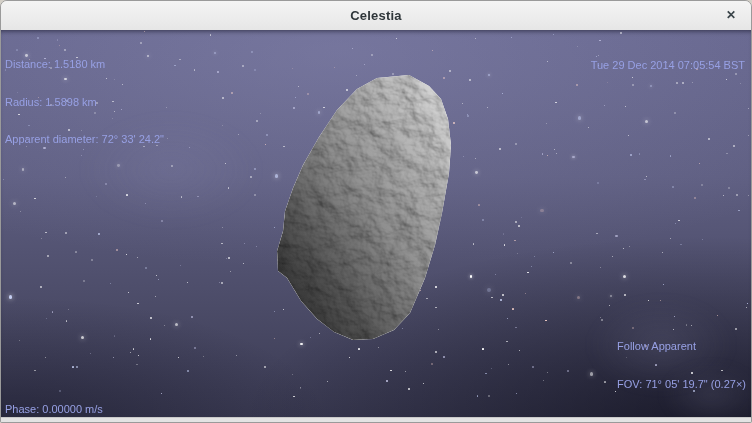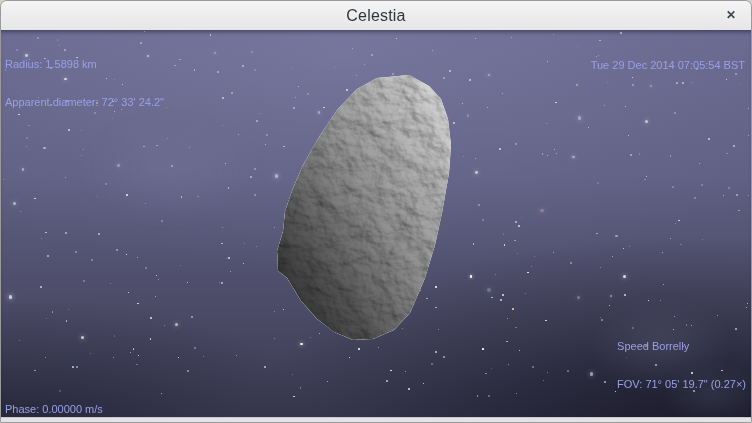--- a/index.html
+++ b/index.html
@@ -15,21 +15,21 @@
   }
 
   
   .titlebar {
     height:29px; flex:0 0 29px;
     background:linear-gradient(180deg,#f4f4f4 0%,#ececec 60%,#e6e6e6 100%);
     position:relative;
     display:flex; align-items:center; justify-content:center;
   }
   .titlebar .title {
-    font-size:16px; font-weight:normal; color:#2f363a; letter-spacing:.2px;
+    font-size:13px; font-weight:bold; color:#2f363a; letter-spacing:.2px;
   }
   .close-btn {
     position:absolute; right:10px; top:5px;
     width:20px; height:20px; line-height:19px;
     text-align:center; font-size:12px; font-weight:bold; color:#3a4449;
     cursor:pointer; border-radius:3px;
   }
 
   
   .menubar {
@@ -502,31 +502,32 @@
           <feComposite in="l" in2="SourceAlpha" operator="in" result="lc"></feComposite>
           <feBlend in="SourceGraphic" in2="lc" mode="multiply"></feBlend>
         </filter>
       </defs>
       <path filter="url(#rocktex)" fill="url(#rockgrad)" d="M133,2 L153,13 L165,26 L172,46 L175,72 L173,100 L166,140 L159,172 L149,205
                L134,240 L118,257 L97,266 L77,267 L58,259 L41,246 L25,228 L11,205 L2,198
                L1,178 L7,158 L9,138 L17,115 L27,92 L43,64 L61,37 L81,16 L101,5 Z"></path>
     </svg>
 
     <div class="hud sel-info">
+      <div>Distance: 1.5180 km</div>
       <div>Radius: 1.5898 km</div>
       <div>Apparent diameter: 72° 33' 24.2"</div>
     </div>
 
     <div class="hud time-info">
       <div>Tue 29 Dec 2014 07:05:54 BST</div>
     </div>
 
     <div class="hud speed-info">Phase: 0.00000 m/s</div>
 
     <div class="hud follow-info">
-      <div>Speed Borrelly</div>
+      <div>Follow Apparent</div>
       <div>FOV: 71° 05' 19.7" (0.27×)</div>
     </div>
 
   </div>
 
   <div class="bottom-edge"></div>
 </div>
 
 </body></html>

